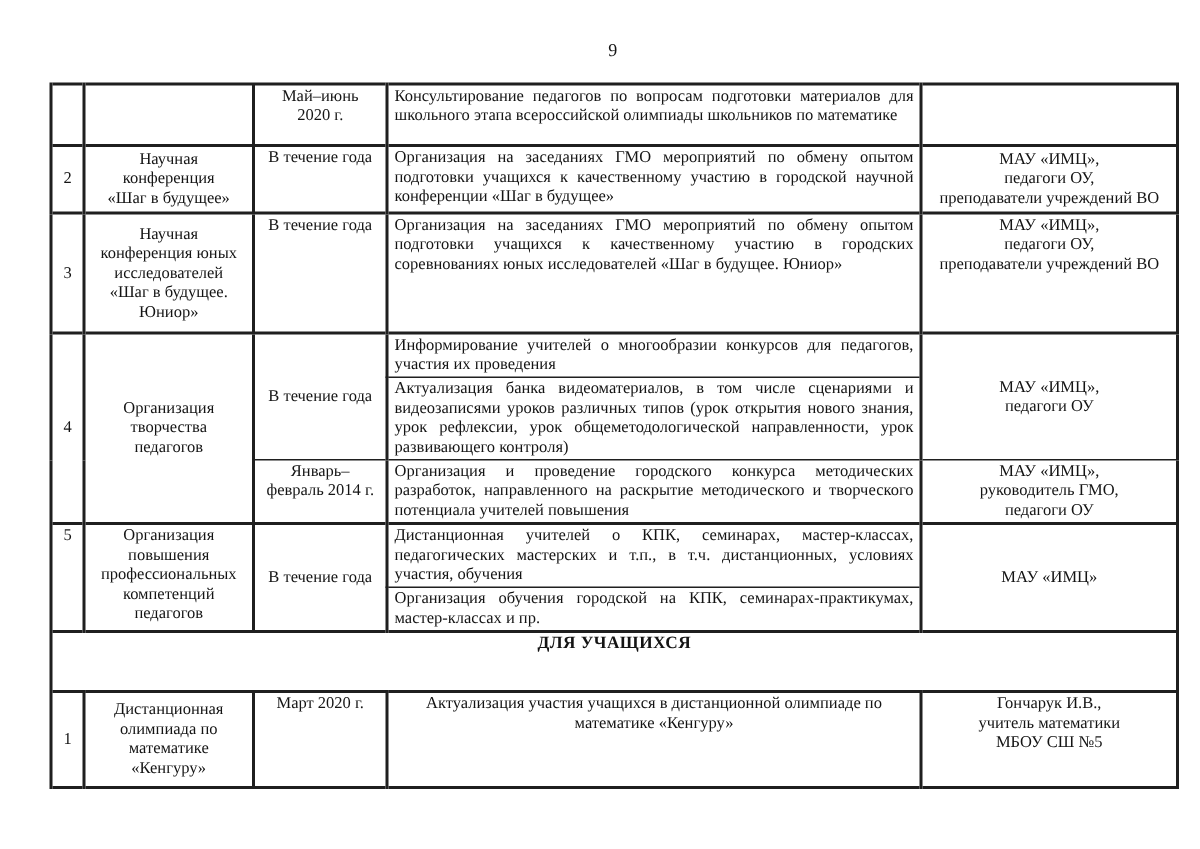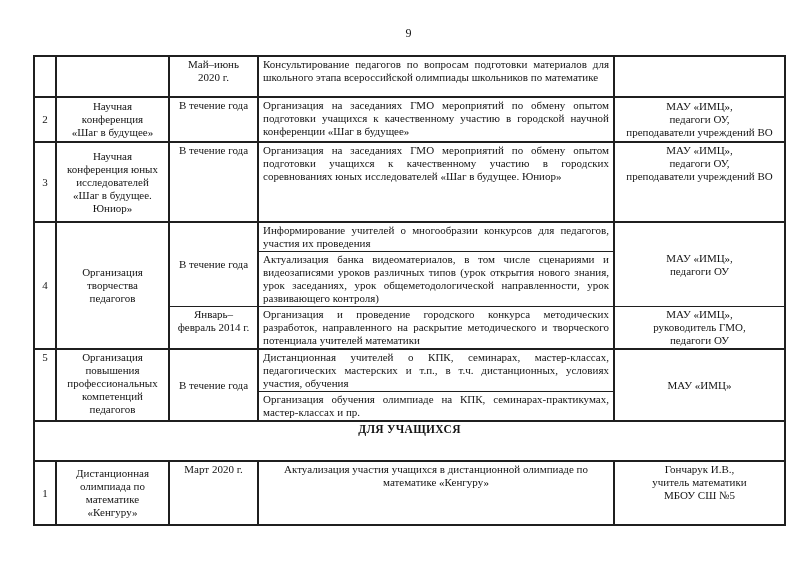--- a/index.html
+++ b/index.html
@@ -113,46 +113,46 @@
         <td class="cx vm pre" rowspan="3">Организация
 творчества
 педагогов</td>
         <td class="cx vm" rowspan="2">В течение года</td>
         <td class="just">Информирование учителей о многообразии конкурсов для педагогов, участия их проведения</td>
         <td class="cx vm pre" rowspan="2">МАУ «ИМЦ»,
 педагоги ОУ</td>
       </tr>
 
       <tr style="height:54px">
-        <td class="just">Актуализация банка видеоматериалов, в том числе сценариями и видеозаписями уроков различных типов (урок открытия нового знания, урок заседаниях, урок общеметодологической направленности, урок развивающего контроля)</td>
+        <td class="just">Актуализация банка видеоматериалов, в том числе сценариями и видеозаписями уроков различных типов (урок открытия нового знания, урок рефлексии, урок общеметодологической направленности, урок развивающего контроля)</td>
       </tr>
 
       <tr style="height:41px">
         <td class="cx pre">Январь–
 февраль 2014 г.</td>
-        <td class="just">Организация и проведение городского конкурса методических разработок, направленного на раскрытие методического и творческого потенциала учителей математики</td>
+        <td class="just">Организация и проведение городского конкурса методических разработок, направленного на раскрытие методического и творческого потенциала учителей повышения</td>
         <td class="cx pre">МАУ «ИМЦ»,
 руководитель ГМО,
 педагоги ОУ</td>
       </tr>
 
       <tr class="major" style="height:39px">
         <td class="cx" rowspan="2">5</td>
         <td class="cx pre" rowspan="2">Организация
 повышения
 профессиональных
 компетенций
 педагогов</td>
         <td class="cx vm" rowspan="2">В течение года</td>
         <td class="just">Дистанционная учителей о КПК, семинарах, мастер-классах, педагогических мастерских и т.п., в т.ч. дистанционных, условиях участия, обучения</td>
         <td class="cx vm pre" rowspan="2">МАУ «ИМЦ»</td>
       </tr>
 
       <tr style="height:27px">
-        <td class="just">Организация обучения олимпиаде на КПК, семинарах-практикумах, мастер-классах и пр.</td>
+        <td class="just">Организация обучения городской на КПК, семинарах-практикумах, мастер-классах и пр.</td>
       </tr>
 
       <tr class="major" style="height:40px">
         <td class="cx hdr" colspan="5">ДЛЯ УЧАЩИХСЯ</td>
       </tr>
 
       <tr class="major" style="height:64px">
         <td class="cx vm">1</td>
         <td class="cx vm pre">Дистанционная
 олимпиада по

